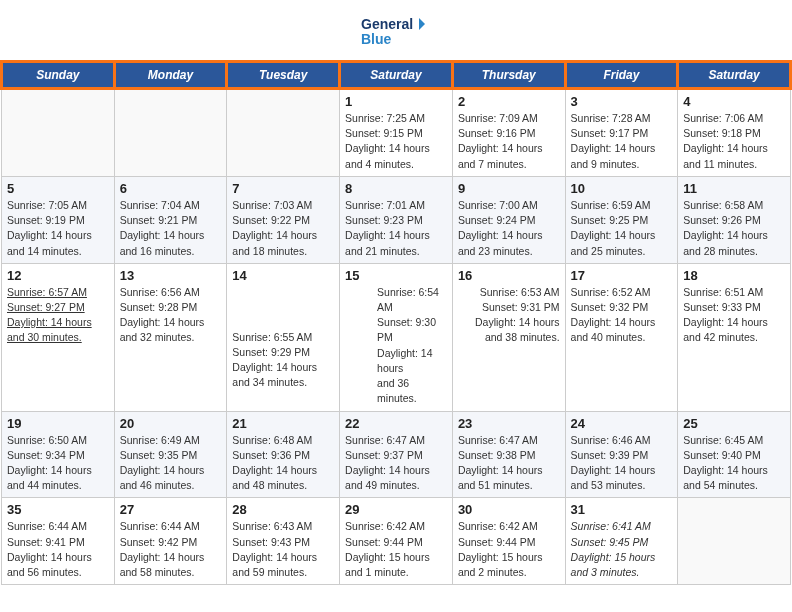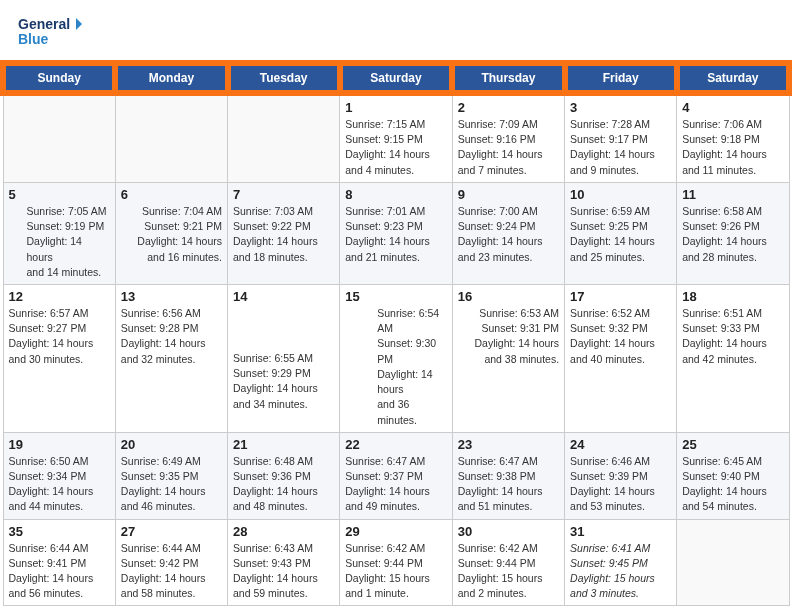--- a/index.html
+++ b/index.html
@@ -4,21 +4,21 @@
   <style>
     * { box-sizing: border-box; margin: 0; padding: 0; }
     body {
       font-family: Arial, sans-serif;
       background: #fff;
       width: 792px;
       min-height: 612px;
     }
     .header {
       display: flex;
-      justify-content: flex-start;
+      justify-content: center;
       align-items: flex-start;
       padding: 14px 18px 8px 18px;
     }
     .logo {
       display: flex;
       align-items: center;
       gap: 4px;
     }
     .title-block {
       text-align: right;
@@ -37,21 +37,22 @@
       border-collapse: collapse;
       margin: 0 0 0 0;
       font-size: 11px;
     }
     .calendar th {
       background: #2b579a;
       color: #fff;
       padding: 5px 6px;
       font-size: 12px;
       font-weight: bold;
-      border: 6px solid #f97316;
+      border: 3px solid #f97316;
+      font-style: italic;
     }
     .calendar td {
       border: 1px solid #ccc;
       vertical-align: top;
       padding: 4px 5px;
       width: 113px;
       min-height: 80px;
       background: #fff;
     }
     .calendar td.empty {
@@ -101,21 +102,21 @@
         <th>Saturday</th>
       </tr>
   </thead>
   <tbody id="calendar-body">
   <tr>
         <td class="empty"></td>
         <td class="empty"></td>
         <td class="empty"></td>
         <td>
           <div class="day-number">1</div>
-          <div class="day-info" style="white-space: pre-line;">Sunrise: 7:15 AM
+          <div class="day-info" style="white-space: pre-line;">Sunrise: 7:25 AM
 Sunset: 9:15 PM
 Daylight: 14 hours
 and 4 minutes.</div>
         </td>
         <td>
           <div class="day-number">2</div>
           <div class="day-info" style="white-space: pre-line;">Sunrise: 7:09 AM
 Sunset: 9:16 PM
 Daylight: 14 hours
 and 7 minutes.</div>
@@ -131,28 +132,28 @@
           <div class="day-number">4</div>
           <div class="day-info" style="white-space: pre-line;">Sunrise: 7:06 AM
 Sunset: 9:18 PM
 Daylight: 14 hours
 and 11 minutes.</div>
         </td>
       </tr>
       <tr class="row-shaded">
         <td>
           <div class="day-number">5</div>
-          <div class="day-info" style="white-space: pre-line; margin-left: 18px;">Sunrise: 7:05 AM
+          <div class="day-info" style="white-space: pre-line;">Sunrise: 7:05 AM
 Sunset: 9:19 PM
 Daylight: 14 hours
 and 14 minutes.</div>
         </td>
         <td>
           <div class="day-number">6</div>
-          <div class="day-info" style="white-space: pre-line; text-align: right;">Sunrise: 7:04 AM
+          <div class="day-info" style="white-space: pre-line;">Sunrise: 7:04 AM
 Sunset: 9:21 PM
 Daylight: 14 hours
 and 16 minutes.</div>
         </td>
         <td>
           <div class="day-number">7</div>
           <div class="day-info" style="white-space: pre-line;">Sunrise: 7:03 AM
 Sunset: 9:22 PM
 Daylight: 14 hours
 and 18 minutes.</div>
@@ -182,21 +183,21 @@
           <div class="day-number">11</div>
           <div class="day-info" style="white-space: pre-line;">Sunrise: 6:58 AM
 Sunset: 9:26 PM
 Daylight: 14 hours
 and 28 minutes.</div>
         </td>
       </tr>
       <tr>
         <td>
           <div class="day-number">12</div>
-          <div class="day-info" style="white-space: pre-line;">Sunrise: 6:57 AM
+          <div class="day-info" style="white-space: pre-line; text-decoration: underline;">Sunrise: 6:57 AM
 Sunset: 9:27 PM
 Daylight: 14 hours
 and 30 minutes.</div>
         </td>
         <td>
           <div class="day-number">13</div>
           <div class="day-info" style="white-space: pre-line;">Sunrise: 6:56 AM
 Sunset: 9:28 PM
 Daylight: 14 hours
 and 32 minutes.</div>

